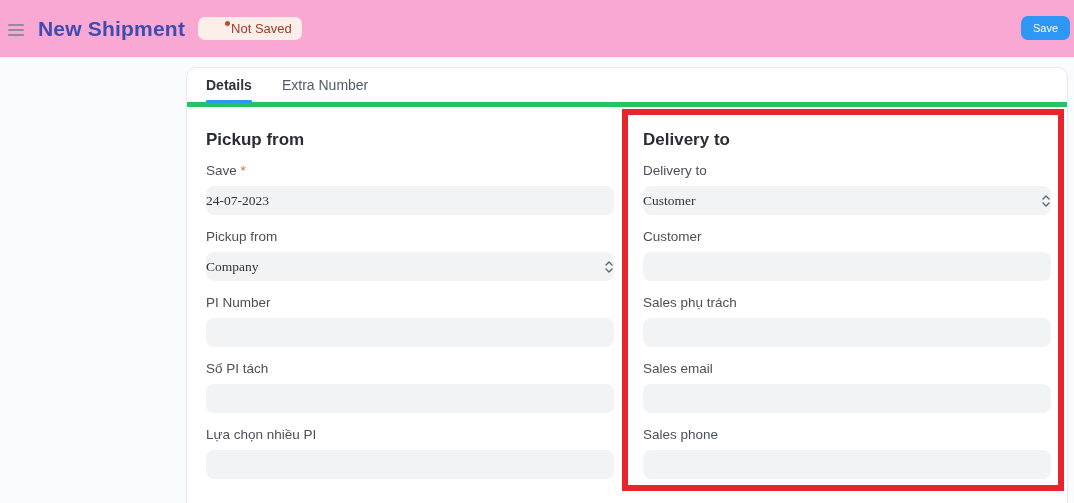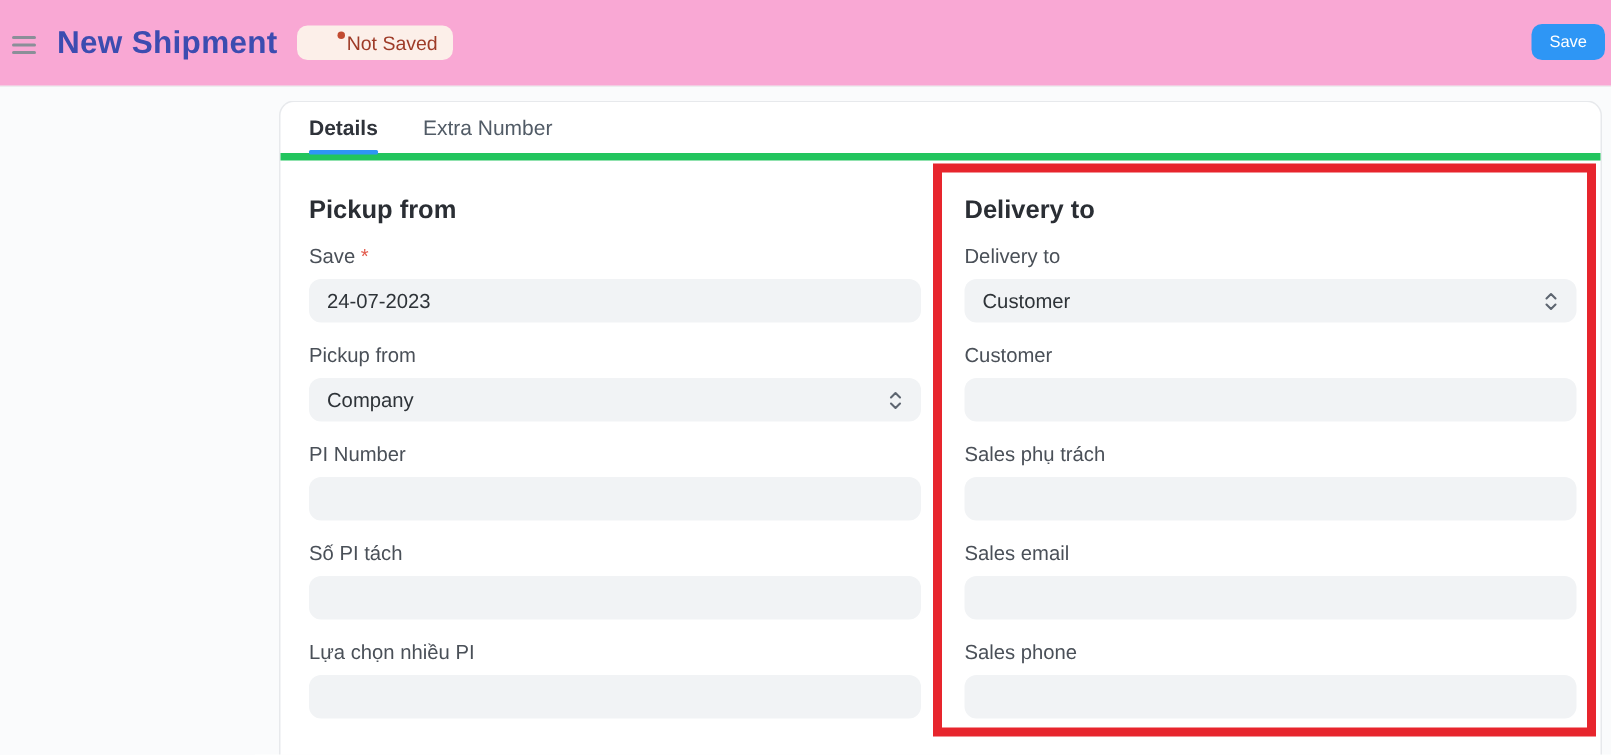--- a/index.html
+++ b/index.html
@@ -55,22 +55,22 @@
 
   
   .form { display:flex; gap:29px; padding:11px 16px 0 19px; }
   .col { width:411px; }
   .section-heading { font-size:17px; line-height:19px; font-weight:700; color:#2a2e34; margin:12px 0 15px; }
   .field { margin-bottom:15px; }
   .flabel { display:block; font-size:13.5px; line-height:14px; color:#4a5058; margin-bottom:8px; }
   .req { color:#e35d4f; }
   .finput, .fselect {
     width:100%; height:29px; background:#f1f3f5; border:none; border-radius:8px;
-    font-size:13.5px; color:#2e3338; padding:0 12px;
-    font-family:Liberation Sans, sans-serif; outline:none;
+    font-size:13.5px; color:#2e3338; padding:0 0;
+    font-family:Liberation Serif, serif; outline:none;
   }
   .fselect { display:flex; align-items:center; justify-content:space-between; cursor:pointer; }
   .chevron { display:flex; align-items:center; color:#5d6570; }
 
   
   .annotation-rect {
     position:absolute; left:622px; top:109px; width:442px; height:382px;
     border:6px solid #e7252d; pointer-events:none;
   }
 </style>

